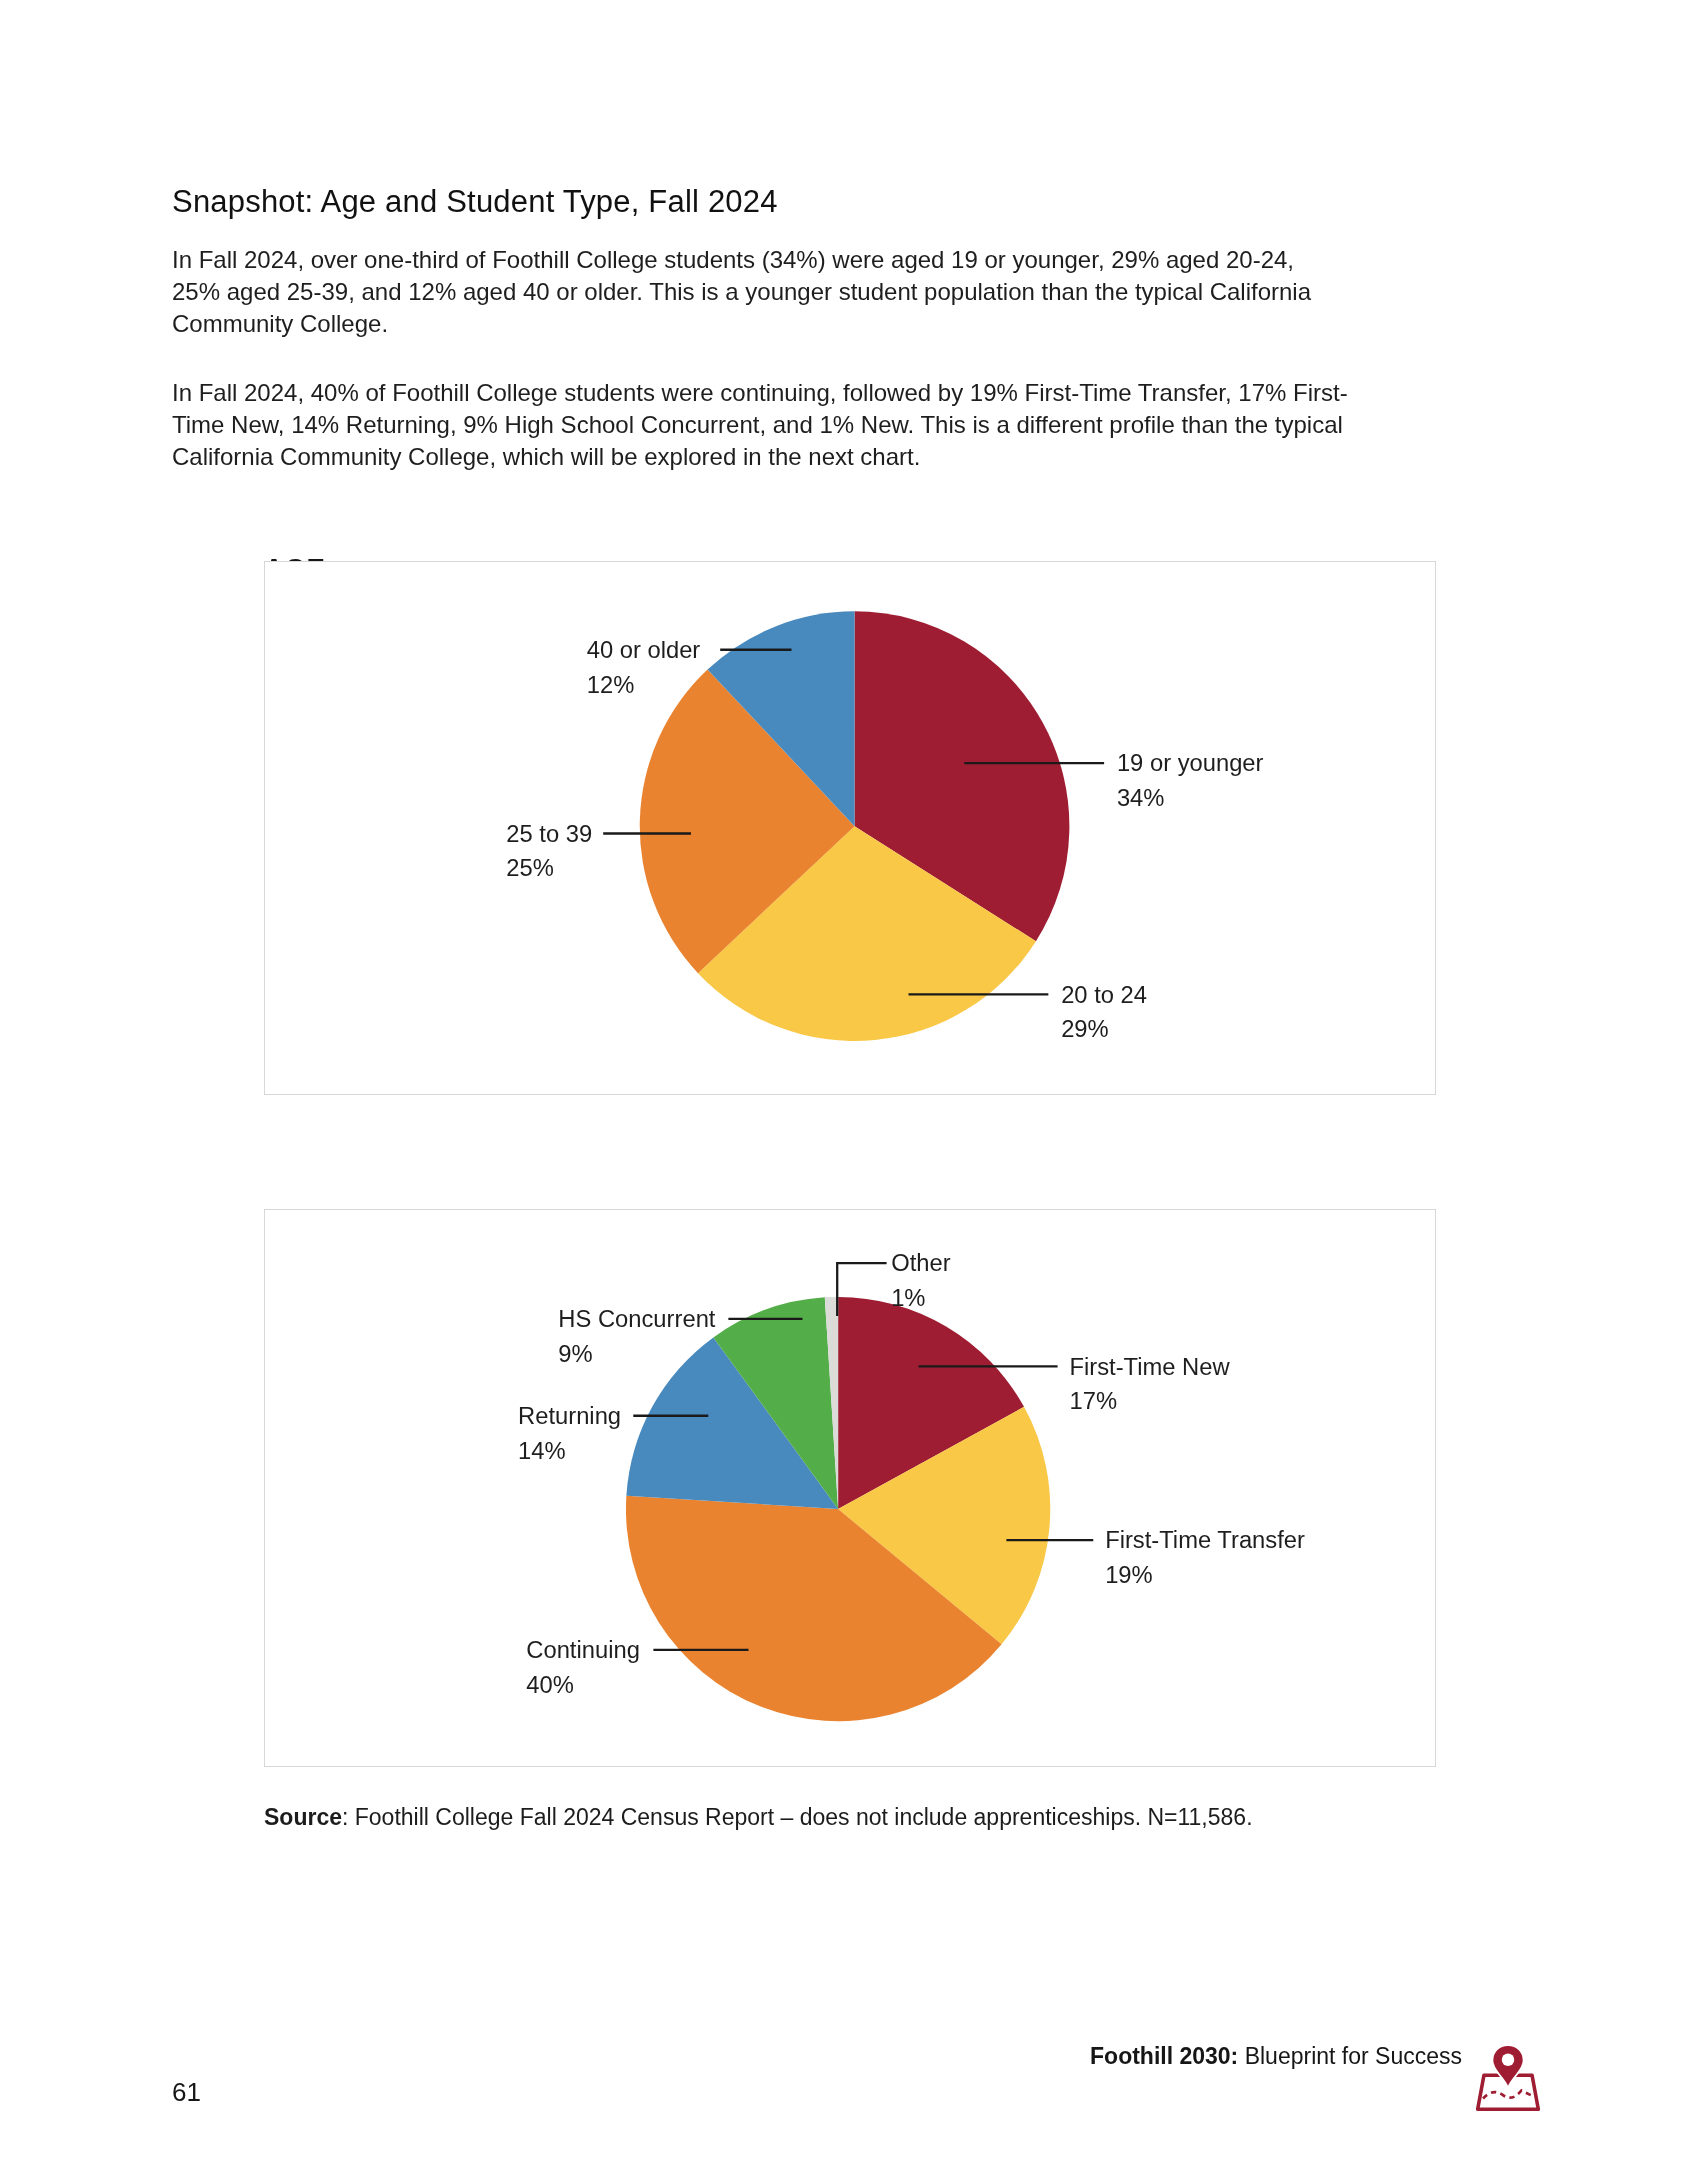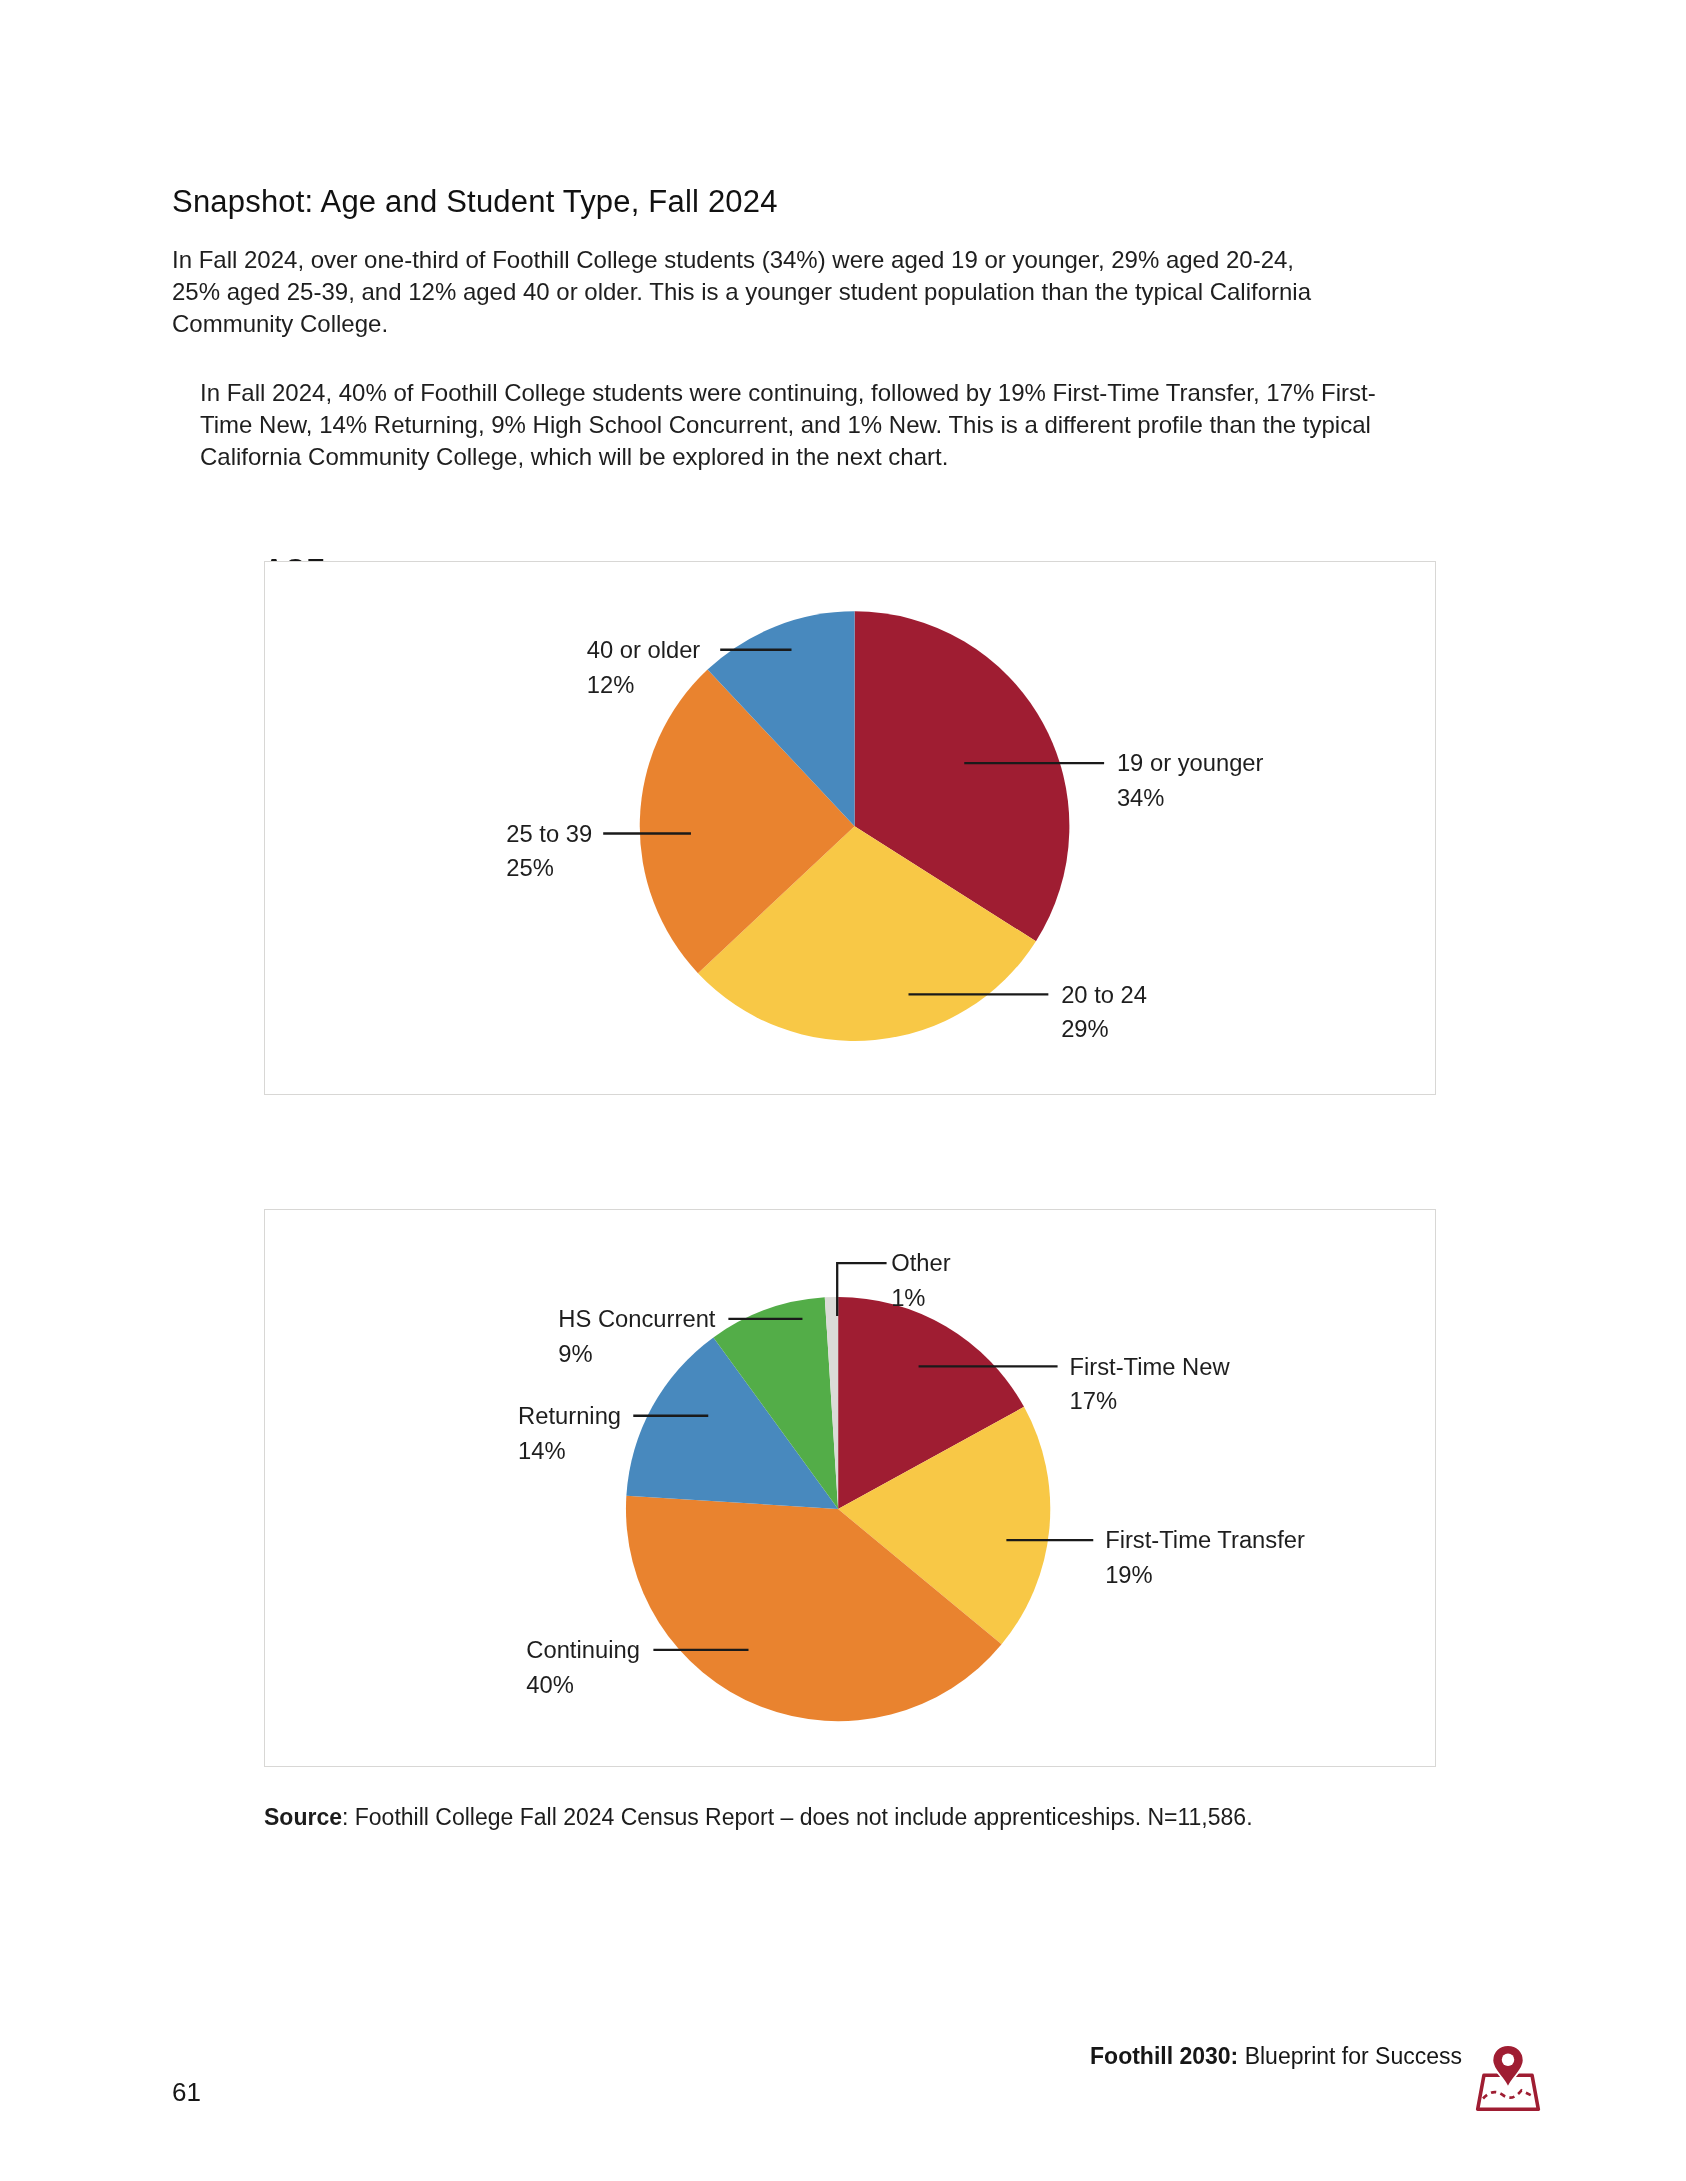--- a/index.html
+++ b/index.html
@@ -11,21 +11,21 @@
   .abs{position:absolute;}
   .page-title{
     left:172px;top:163px;width:1377px;
     font-size:31px;font-weight:400;color:#111111;letter-spacing:0.2px;
   }
   .para{
     left:172px;width:1313px;
     font-size:24px;line-height:32px;white-space:pre-line;color:#1e1e1e;
   }
   .para1{top:220px;}
-  .para2{top:353px;margin-left:28px;}
+  .para2{top:353px;}
   .sec-head{
     left:264px;font-size:27.5px;font-weight:600;letter-spacing:0.6px;color:#161616;
   }
   .sec-head-age{top:530px;}
   .sec-head-student{top:1193px;}
   .chart-box{
     left:264px;width:1172px;background:#ffffff;
     border:0.9px solid #d8d7d5;box-sizing:border-box;
   }
   .chart-box-age{top:561px;height:534px;}

